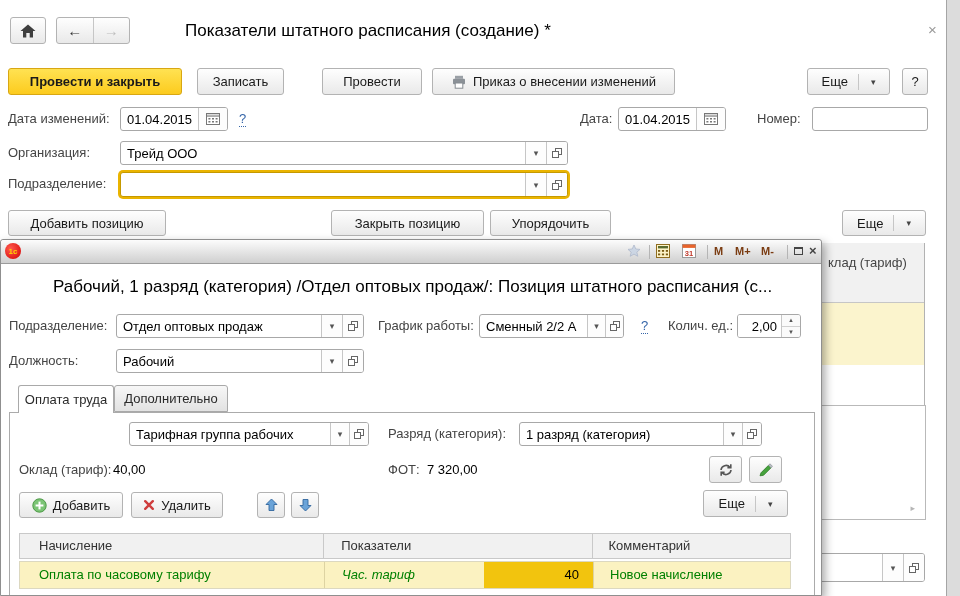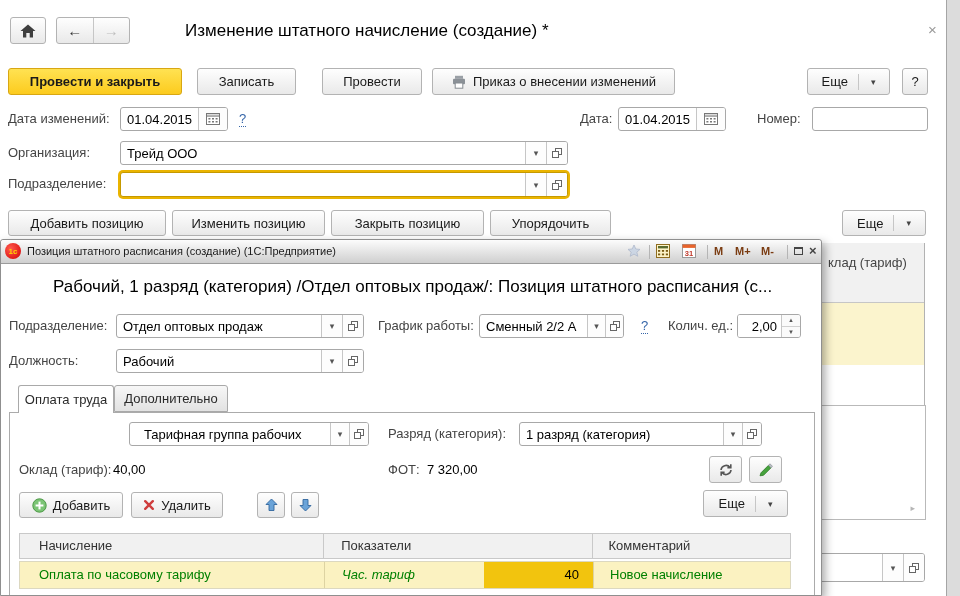--- a/index.html
+++ b/index.html
@@ -57,27 +57,27 @@
     </span>
   </div>
   <div class="abs" style="left:56px;top:17px;width:74px;height:27px;display:flex;border:1px solid #b3b3b3;border-radius:3px;background:linear-gradient(#fefefe,#e9e9e9);">
     <div style="flex:1;display:flex;align-items:center;justify-content:center;border-right:1px solid #c6c6c6;">
       <span style="font-size:15px;font-weight:bold;color:#333;">←</span>
     </div>
     <div style="flex:1;display:flex;align-items:center;justify-content:center;">
       <span style="font-size:15px;font-weight:bold;color:#bdbdbd;">→</span>
     </div>
   </div>
-  <div class="abs" style="left:185px;top:21px;font-size:17px;color:#000;white-space:nowrap;">Изменение штатного начисление (создание) *</div>
+  <div class="abs" style="left:185px;top:21px;font-size:17px;color:#000;white-space:nowrap;">Показатели штатного расписания (создание) *</div>
   <div class="abs" style="left:928px;top:21px;font-size:15px;color:#9a9a9a;">×</div>
 
   <div class="abs btn btn-yellow" style="left:8px;top:68px;width:174px;height:27px;">
     <span>Провести и закрыть</span>
   </div>
-  <div class="abs btn" style="left:197px;top:68px;width:99px;height:27px;">
+  <div class="abs btn" style="left:197px;top:68px;width:87px;height:27px;">
     <span>Записать</span>
   </div>
   <div class="abs btn" style="left:432px;top:68px;width:243px;height:27px;">
     <span class="ico">
       <svg width="16" height="14" viewBox="0 0 16 14">
           <rect x="4" y="0.8" width="8" height="3" fill="#9aa0a6"></rect>
           <rect x="2" y="3.8" width="12" height="5.4" rx="1" fill="#8b9197"></rect>
           <rect x="4.2" y="8" width="7.6" height="5.2" fill="#fff" stroke="#868c92"></rect>
         </svg>
     </span>
@@ -170,23 +170,20 @@
             <rect x="4.5" y="1.5" width="6" height="6" fill="#fff" stroke="#666"></rect>
             <rect x="1.5" y="4.5" width="6" height="6" fill="#fff" stroke="#666"></rect>
           </svg>
       </span>
     </span>
   </div>
 
   <div class="abs btn" style="left:8px;top:210px;width:158px;height:26px;">
     <span>Добавить позицию</span>
   </div>
-  <div class="abs btn" style="left:172px;top:210px;width:153px;height:26px;">
-    <span>Изменить позицию</span>
-  </div>
   <div class="abs btn" style="left:331px;top:210px;width:153px;height:26px;">
     <span>Закрыть позицию</span>
   </div>
   <div class="abs btn" style="left:490px;top:210px;width:121px;height:26px;">
     <span>Упорядочить</span>
   </div>
   <div class="abs btn" style="left:842px;top:210px;width:84px;height:26px;">
     <span>Еще</span>
     <span class="btnsep"></span>
     <span class="chev">▾</span>
@@ -214,21 +211,20 @@
           </svg>
       </span>
     </span>
   </div>
   <div class="abs" style="left:946px;top:0;width:14px;height:596px;background:#dcdcdc;border-left:1px solid #a5a5a5;"></div>
 
   <div class="abs dlg" style="left:0;top:239px;width:822px;height:357px;">
 
     <div class="titlebar" style="position:relative;height:23px;">
       <span class="abs logo1c" style="left:4px;top:3px;">1с</span>
-      <span class="abs tbtxt" style="left:26px;top:5px;">Позиция штатного расписания (создание)  (1С:Предприятие)</span>
       <span class="abs ico" style="left:626px;top:4px;">
         <svg width="14" height="13" viewBox="0 0 14 13">
             <path d="M7 1 L8.8 5 L13 5.4 L9.8 8.2 L10.8 12.3 L7 10.1 L3.2 12.3 L4.2 8.2 L1 5.4 L5.2 5 Z" fill="#ccd6e4" stroke="#aeb9cb" stroke-width="0.8"></path>
           </svg>
       </span>
       <span class="abs tbsep" style="left:648px;top:5px;"></span>
       <span class="abs ico" style="left:655px;top:4px;">
         <svg width="14" height="14" viewBox="0 0 14 14">
             <rect x="0.5" y="0.5" width="13" height="13" fill="#fdf3c8" stroke="#8f6d1f"></rect>
             <rect x="2" y="2" width="10" height="2.4" fill="#5a6b2f"></rect>
@@ -321,21 +317,21 @@
     </div>
 
     <div class="abs" style="left:8px;top:172px;width:806px;height:185px;border:1px solid #ababab;border-bottom:none;background:#fff;"></div>
     <div class="tab tab-active" style="left:17px;top:145px;width:96px;height:28px;">
       <span>Оплата труда</span>
     </div>
     <div class="tab tab-inactive" style="left:113px;top:145px;width:114px;height:27px;">
       <span>Дополнительно</span>
     </div>
 
-    <div class="abs combo" style="left:128px;top:182px;width:240px;height:24px;padding-left:8px;">
+    <div class="abs combo" style="left:128px;top:182px;width:240px;height:24px;">
       <input value="Тарифная группа рабочих" style="">
       <span class="cbtn" style="width:18px;">
           <span>▾</span>
         </span>
       <span class="cbtn" style="width:18px;">
         <span class="ico">
           <svg width="12" height="12" viewBox="0 0 12 12">
               <rect x="4.5" y="1.5" width="6" height="6" fill="#fff" stroke="#666"></rect>
               <rect x="1.5" y="4.5" width="6" height="6" fill="#fff" stroke="#666"></rect>
             </svg>

